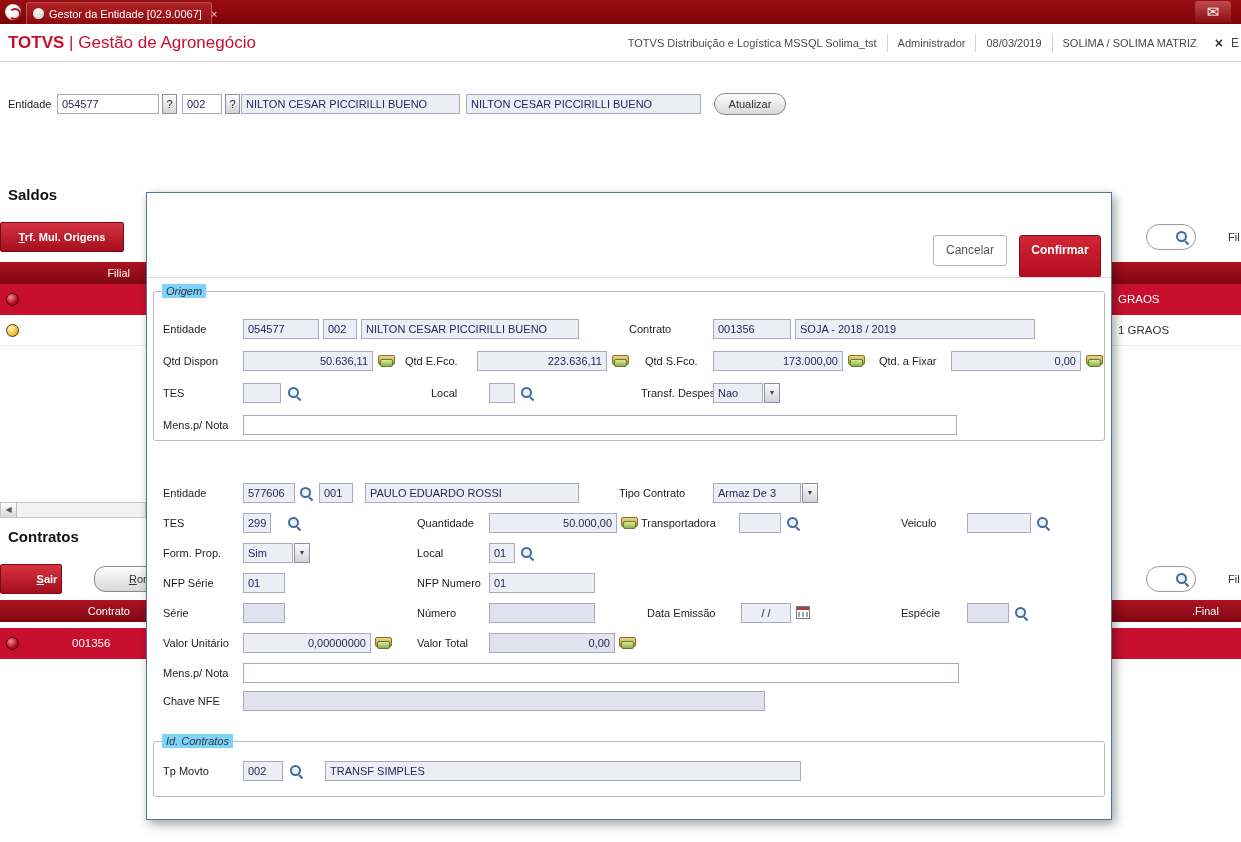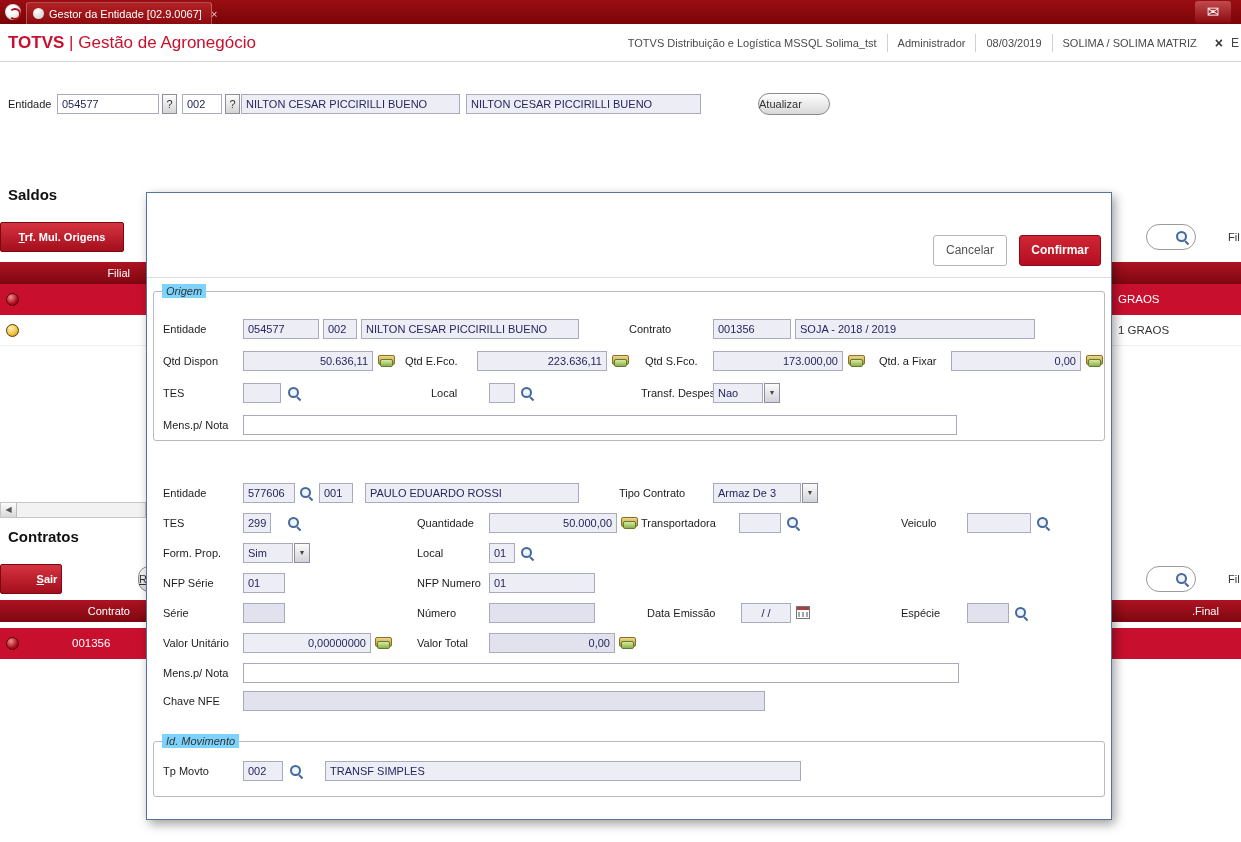--- a/index.html
+++ b/index.html
@@ -53,21 +53,21 @@
   .lbl { position:absolute; font-size:11px; color:#1c1c1c; line-height:20px; white-space:nowrap; }
   .inp { position:absolute; height:20px; background:#ededf6; border:1px solid #a9a9c0;
          font-size:11px; color:#26265e; line-height:18px; padding:0 4px; white-space:nowrap; overflow:hidden; }
   .inp.white { background:#fff; }
   .inp.dis { background:#e2e2ee; }
   .inp.right { text-align:right;padding-left:40px; }
   .inp.center { text-align:center; }
   .qbtn { position:absolute; width:15px; height:20px; background:linear-gradient(#fdfdfd,#d4d4d4);
           border:1px solid #8e8e9e; font-size:11px; color:#333; text-align:center; line-height:18px; }
   .btn-plain { position:absolute; background:linear-gradient(#fefefe,#d8d8d8); border:1px solid #8a8a8a;
-          color:#333; font-size:11px; border-radius:11px;margin-left:44px; }
+          color:#333; font-size:11px; text-align:center; border-radius:11px; }
   .btn-red { position:absolute; background:linear-gradient(#d63340,#a40e1c); border:1px solid #7c0812;
           color:#fff; font-size:11px; font-weight:bold; text-align:center; border-radius:2px; }
   .btn-red .u, .btn-plain .u { text-decoration:underline; }
 
   .mag { position:absolute; width:15px; height:15px; }
   .mag::before { content:""; position:absolute; left:1px; top:1px; width:7px; height:7px;
           border:2px solid #45699a; border-radius:50%; background:#eef4fb; }
   .mag::after { content:""; position:absolute; left:10px; top:10px; width:5px; height:2px;
           background:#45699a; transform:rotate(45deg); transform-origin:left center; }
 
@@ -119,21 +119,21 @@
         border:1px solid #54749c; box-shadow:3px 4px 10px rgba(0,0,0,.38); z-index:10; }
   #modal-titlebar { position:absolute; left:0; top:0; width:100%; height:20px;
         background:linear-gradient(#4f82c0,#2a5895); }
   #modal-title { text-align:center; color:#fff; font-size:11px; font-weight:bold; line-height:20px; }
   #modal-close { position:absolute; right:3px; top:3px; width:16px; height:14px;
         background:linear-gradient(#f4f4f4,#c9c9c9); border:1px solid #93a3b8; border-radius:2px;
         font-size:9px; color:#333; text-align:center; line-height:12px; }
   #modal .hdr-divider { position:absolute; left:0; top:84px; width:100%; height:1px; background:#ddd; }
   #btn-cancel { left:786px; top:42px; width:74px; height:31px; background:#fff; border:1px solid #b5b5b5;
         color:#555; font-size:12px; line-height:29px; border-radius:3px; }
-  #btn-confirm { left:872px; top:42px; width:82px; height:31px; background:linear-gradient(#d02535,#b30e20);
+  #btn-confirm { left:872px; top:42px; width:82px; height:43px; background:linear-gradient(#d02535,#b30e20);
         border:1px solid #8e0915; color:#fff; font-weight:bold; font-size:12px; line-height:29px; border-radius:3px; }
 </style>
 </head>
 <body>
 
 <div id="screen">
 
   <div id="tabbar">
     <span class="logo-sphere"></span>
     <div id="tab-active">
@@ -310,21 +310,21 @@
     <div class="inp right dis" style="left:342px; top:440px; width:126px;">0,00</div>
     <span class="money" style="left:472px; top:444px;"></span>
 
     <span class="lbl" style="left:16px; top:470px;">Mens.p/ Nota</span>
     <div class="inp white" style="left:96px; top:470px; width:716px;"></div>
 
     <span class="lbl" style="left:16px; top:498px;">Chave NFE</span>
     <div class="inp dis" style="left:96px; top:498px; width:522px;"></div>
 
     <div class="group" style="left:6px; top:548px; width:952px; height:56px;">
-      <span class="legend">Id. Movimento</span>
+      <span class="legend">Id. Contratos</span>
     </div>
     <span class="lbl" style="left:16px; top:568px;">Tp Movto</span>
     <div class="inp" style="left:96px; top:568px; width:40px;">002</div>
     <span class="mag" style="left:142px; top:571px;"></span>
     <div class="inp" style="left:178px; top:568px; width:476px;">TRANSF SIMPLES</div>
   </div>
 
 </div>
 
 </body></html>

